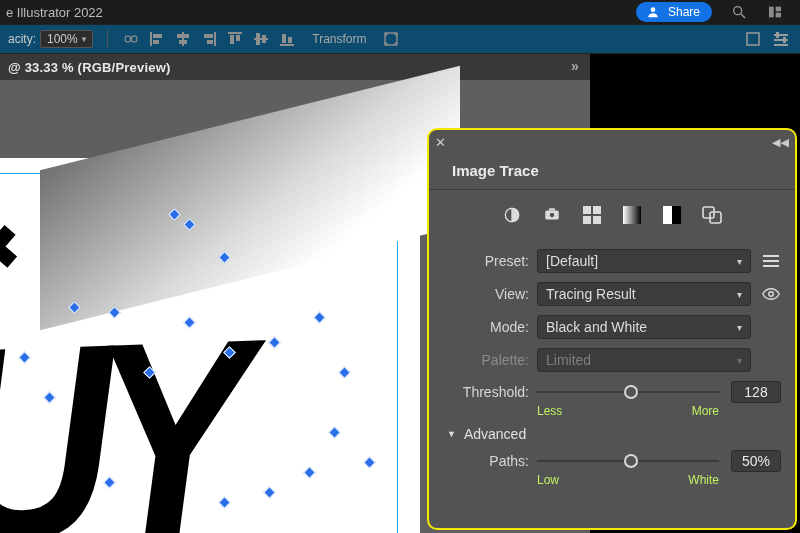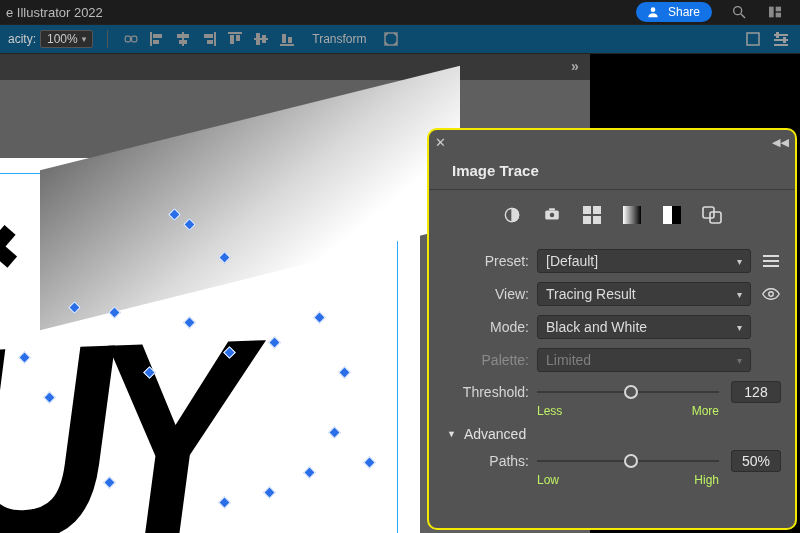--- a/index.html
+++ b/index.html
@@ -177,20 +177,21 @@
           <rect x="0" y="12" width="14" height="2"></rect>
           <rect x="2" y="0" width="3" height="6"></rect>
           <rect x="9" y="5" width="3" height="6"></rect>
         </svg>
       </div>
   </div>
 </div>
 
 <div class="docarea">
   <div class="doctab">
+    <span> @ 33.33 % (RGB/Preview)</span>
     <span class="doctab-close">»</span>
   </div>
 </div>
 
 <div class="canvas-wrap">
   <div class="canvas">
     <div class="gline-h"></div>
     <div class="gline-v"></div>
     <div class="grad"></div>
     <div class="brush br-x">✖</div>
@@ -341,17 +342,17 @@
     <div class="slider-row">
       <div class="row-label">Paths:</div>
       <div class="slider-track">
         <div class="line"></div>
           <div class="knob" style="left:48%"></div>
       </div>
       <div class="val-box">50%</div>
     </div>
     <div class="sub-labels">
       <span class="l">Low</span>
-      <span class="r">High</span>
+      <span class="r">White</span>
     </div>
 
   </div>
 </div>
 
 </body></html>

